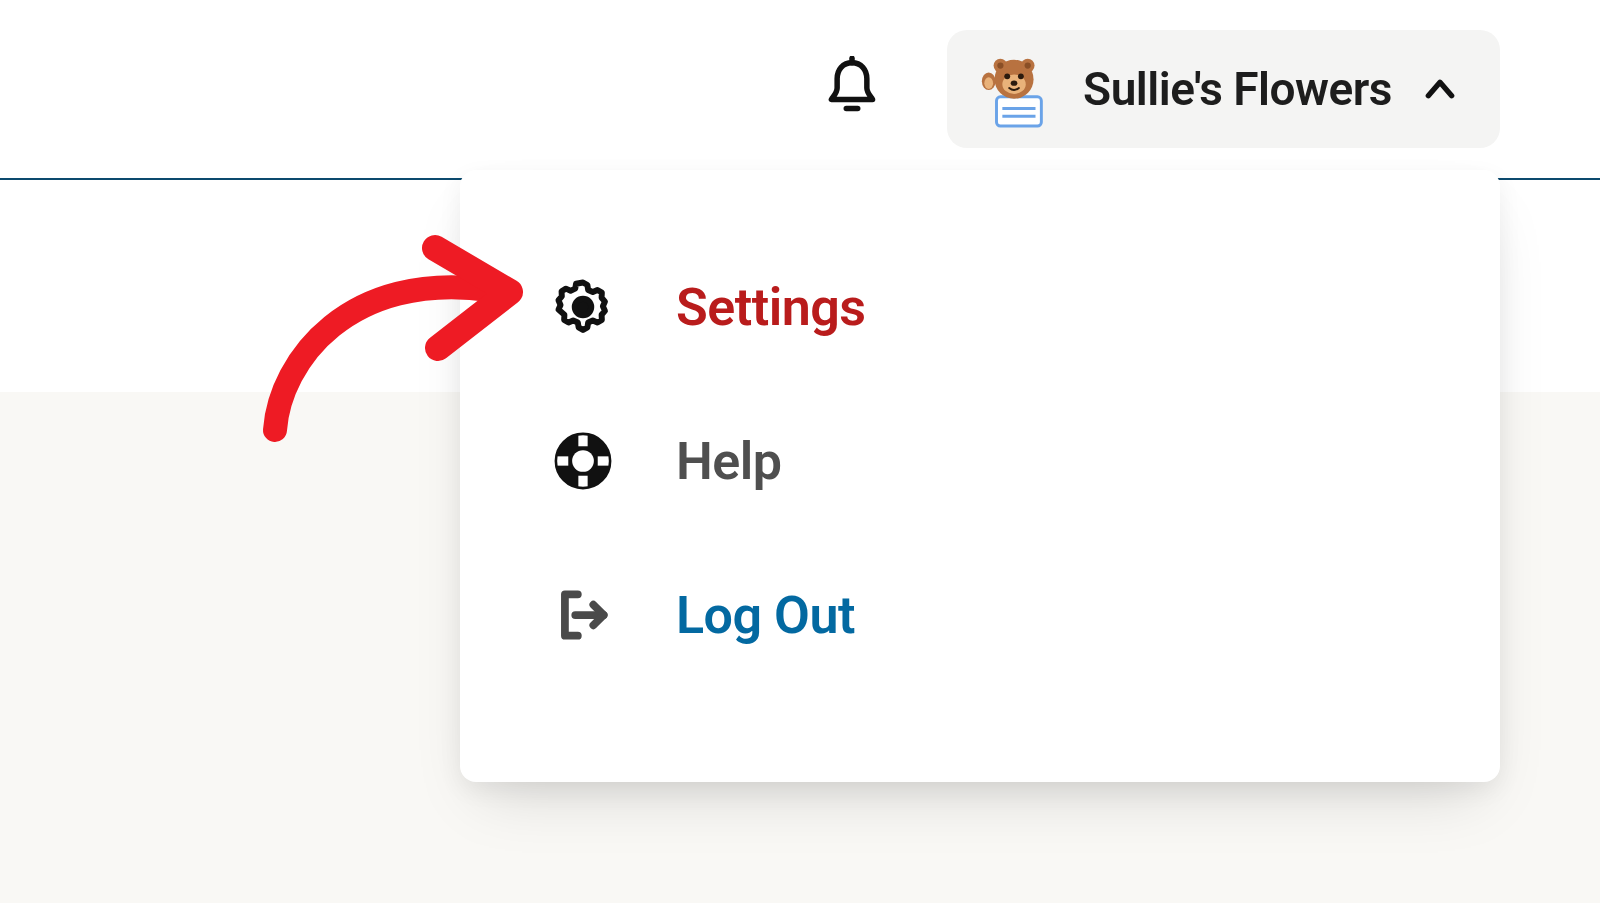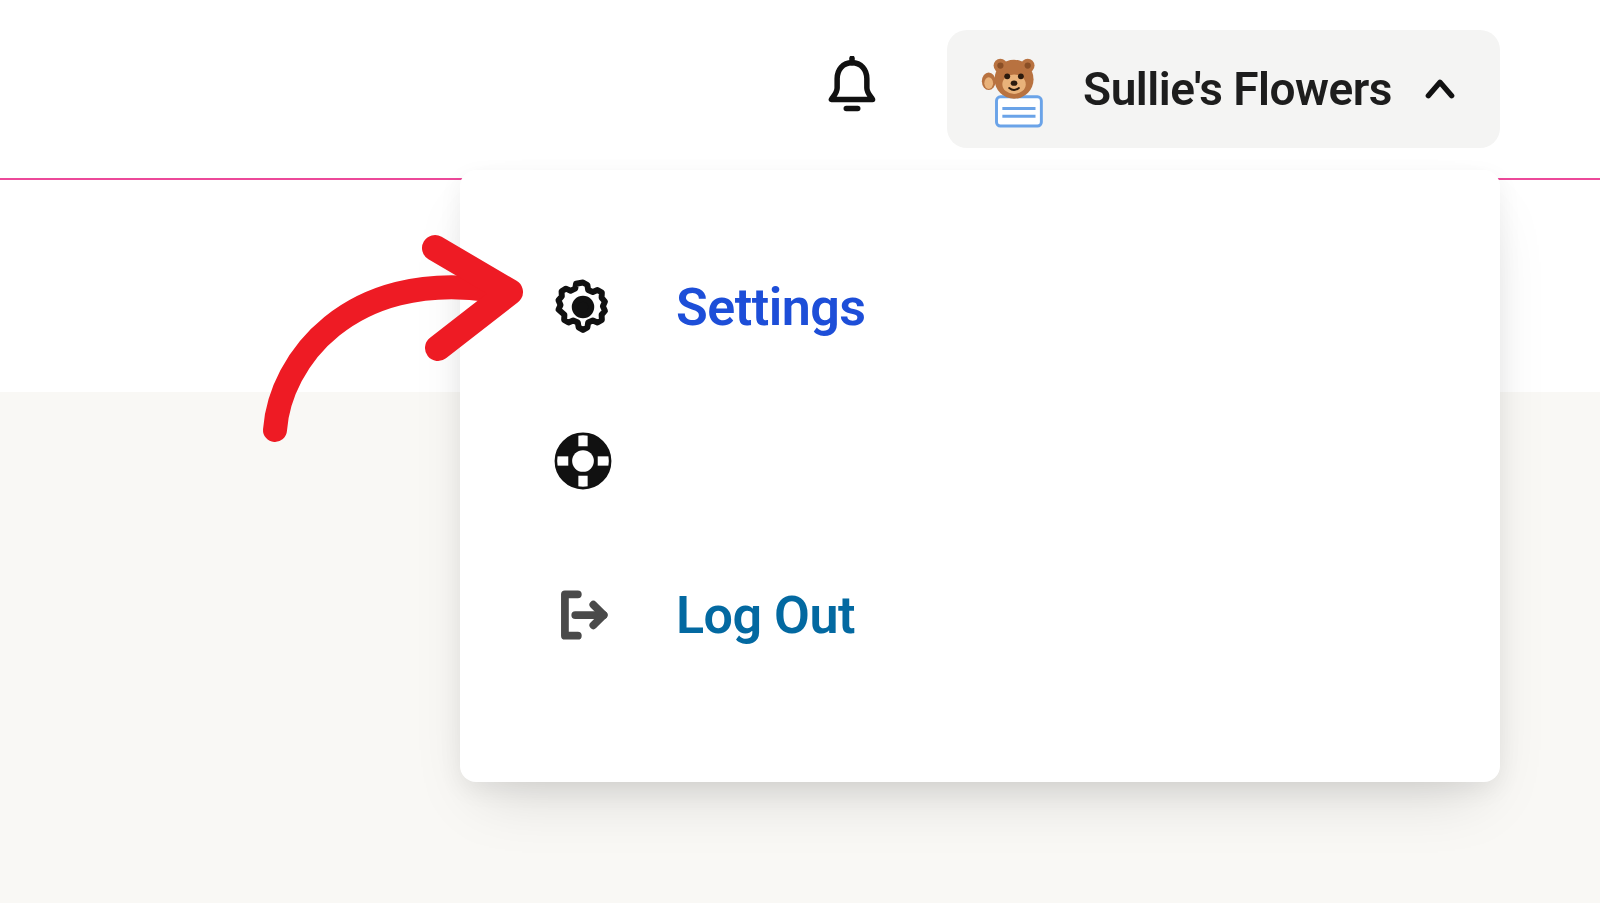--- a/index.html
+++ b/index.html
@@ -9,21 +9,21 @@
     background: #ffffff;
     overflow: hidden;
     position: relative;
   }
 
   
   .topbar {
     width: 100%;
     height: 180px;
     background: #ffffff;
-    border-bottom: 2px solid #ec4899;
+    border-bottom: 2px solid #0c4a6e;
     display: flex;
     align-items: center;
     justify-content: flex-end;
     padding-right: 100px;
     gap: 60px;
     position: relative;
     z-index: 2;
   }
 
   .bell-btn {
@@ -108,21 +108,21 @@
     display: flex;
     align-items: center;
     justify-content: center;
   }
   .menu-item .icon svg { width: 62px; height: 62px; }
   .menu-item .text {
     font-size: 52px;
     font-weight: 600;
     letter-spacing: -0.5px;
   }
-  .menu-item.settings .text { color: #1d4ed8; }
+  .menu-item.settings .text { color: #b91c1c; }
   .menu-item.help     .text { color: #4f4f4f; }
   .menu-item.logout   .text { color: #0369a1; }
 
   
   .annotation {
     position: absolute;
     top: 230px;
     left: 260px;
     width: 300px;
     height: 220px;
@@ -199,20 +199,21 @@
       <svg viewBox="0 0 24 24">
         <circle cx="12" cy="12" r="10.5" fill="#111"></circle>
         <circle cx="12" cy="12" r="4.2" fill="#fff"></circle>
         <rect x="10.2" y="0.8" width="3.6" height="5.5" fill="#fff"></rect>
         <rect x="10.2" y="17.7" width="3.6" height="5.5" fill="#fff"></rect>
         <rect x="0.8" y="10.2" width="5.5" height="3.6" fill="#fff"></rect>
         <rect x="17.7" y="10.2" width="5.5" height="3.6" fill="#fff"></rect>
         <circle cx="12" cy="12" r="10.5" fill="none" stroke="#111" stroke-width="1"></circle>
       </svg>
     </span>
+    <span class="text">Help</span>
   </div>
 
   <div class="menu-item logout">
     <span class="icon">
       <svg viewBox="0 0 24 24" fill="none" stroke="#4a4a4a" stroke-width="3" stroke-linecap="round" stroke-linejoin="round">
         <path d="M10 4 H5 V20 H10"></path>
         <path d="M9 12 H20"></path>
         <path d="M16 8 L20 12 L16 16"></path>
       </svg>
     </span>

